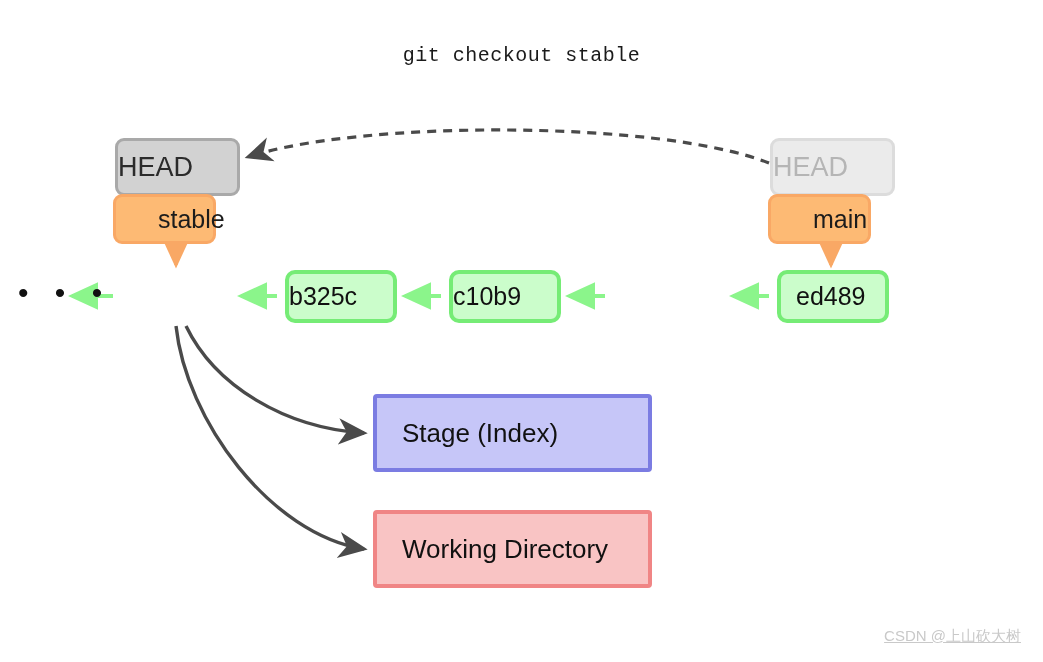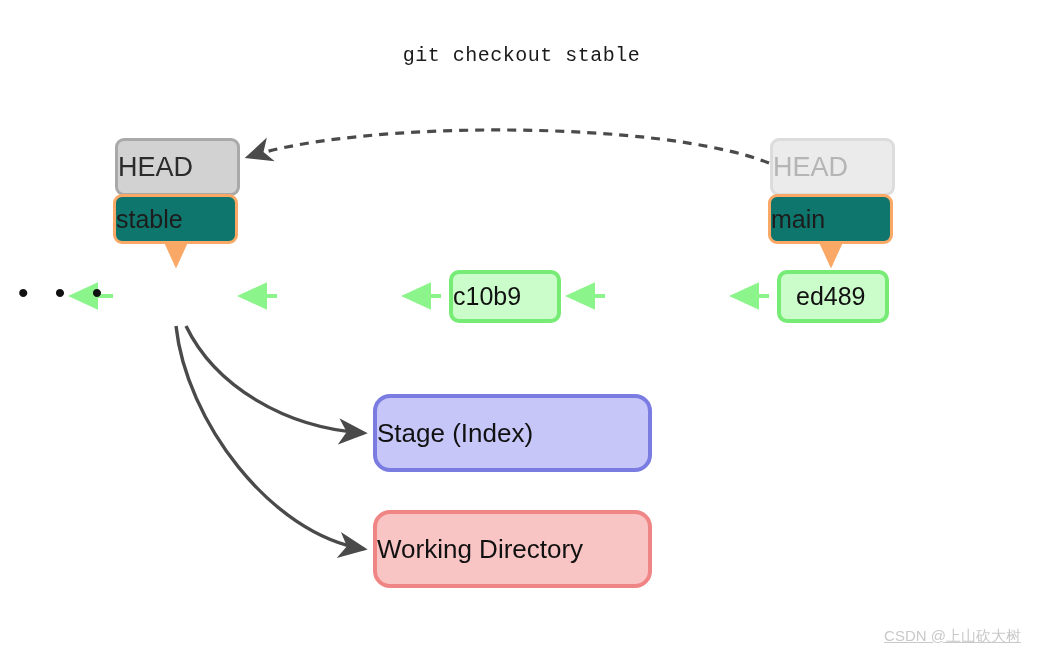--- a/index.html
+++ b/index.html
@@ -58,48 +58,50 @@
     border-color: #a9a9a9;
     color: #2b2b2b;
   }
   .head-faded {
     background: #ebebeb;
     border-color: #dcdcdc;
     color: #b5b5b5;
   }
 
   .ref-box {
-    width: 125px;
+    width: 103px;
     height: 50px;
     border-width: 3px;
-    background: #0f766e;
+    background: #fdba74;
     border-color: #f9a865;
     color: #1c1c1c;
     font-size: 25px;
     z-index: 3;
+    padding-left: 42px;
   }
 
   .commit-box {
     width: 112px;
     height: 53px;
     border-width: 4px;
     border-radius: 10px;
     background: #cbfdcb;
     border-color: #76ec76;
     color: #111111;
     font-size: 25px;
   }
 
   .area-box {
     width: 279px;
     height: 78px;
     border-width: 4px;
-    border-radius: 17px;
+    border-radius: 4px;
     font-size: 26px;
     color: #111111;
+    padding-left: 25px;
   }
   .stage-box {
     background: #c6c6f8;
     border-color: #7b7ce2;
   }
   .workdir-box {
     background: #f9c4c4;
     border-color: #f08585;
   }
 
@@ -168,20 +170,23 @@
     <span>stable</span>
   </div>
 
   <div class="node head-box head-faded" style="left:770px; top:138px;">
     <span>HEAD</span>
   </div>
   <div class="node ref-box" style="left:768px; top:194px;">
     <span>main</span>
   </div>
 
+  <div class="node commit-box" style="left:285px; top:270px;">
+    <span>b325c</span>
+  </div>
   <div class="node commit-box" style="left:449px; top:270px;">
     <span>c10b9</span>
   </div>
   <div class="node commit-box" style="left:777px; top:270px;padding-left:15px;">
     <span>ed489</span>
   </div>
 
   <div class="ellipsis">• • •</div>
 
   <div class="node area-box stage-box" style="left:373px; top:394px;">

